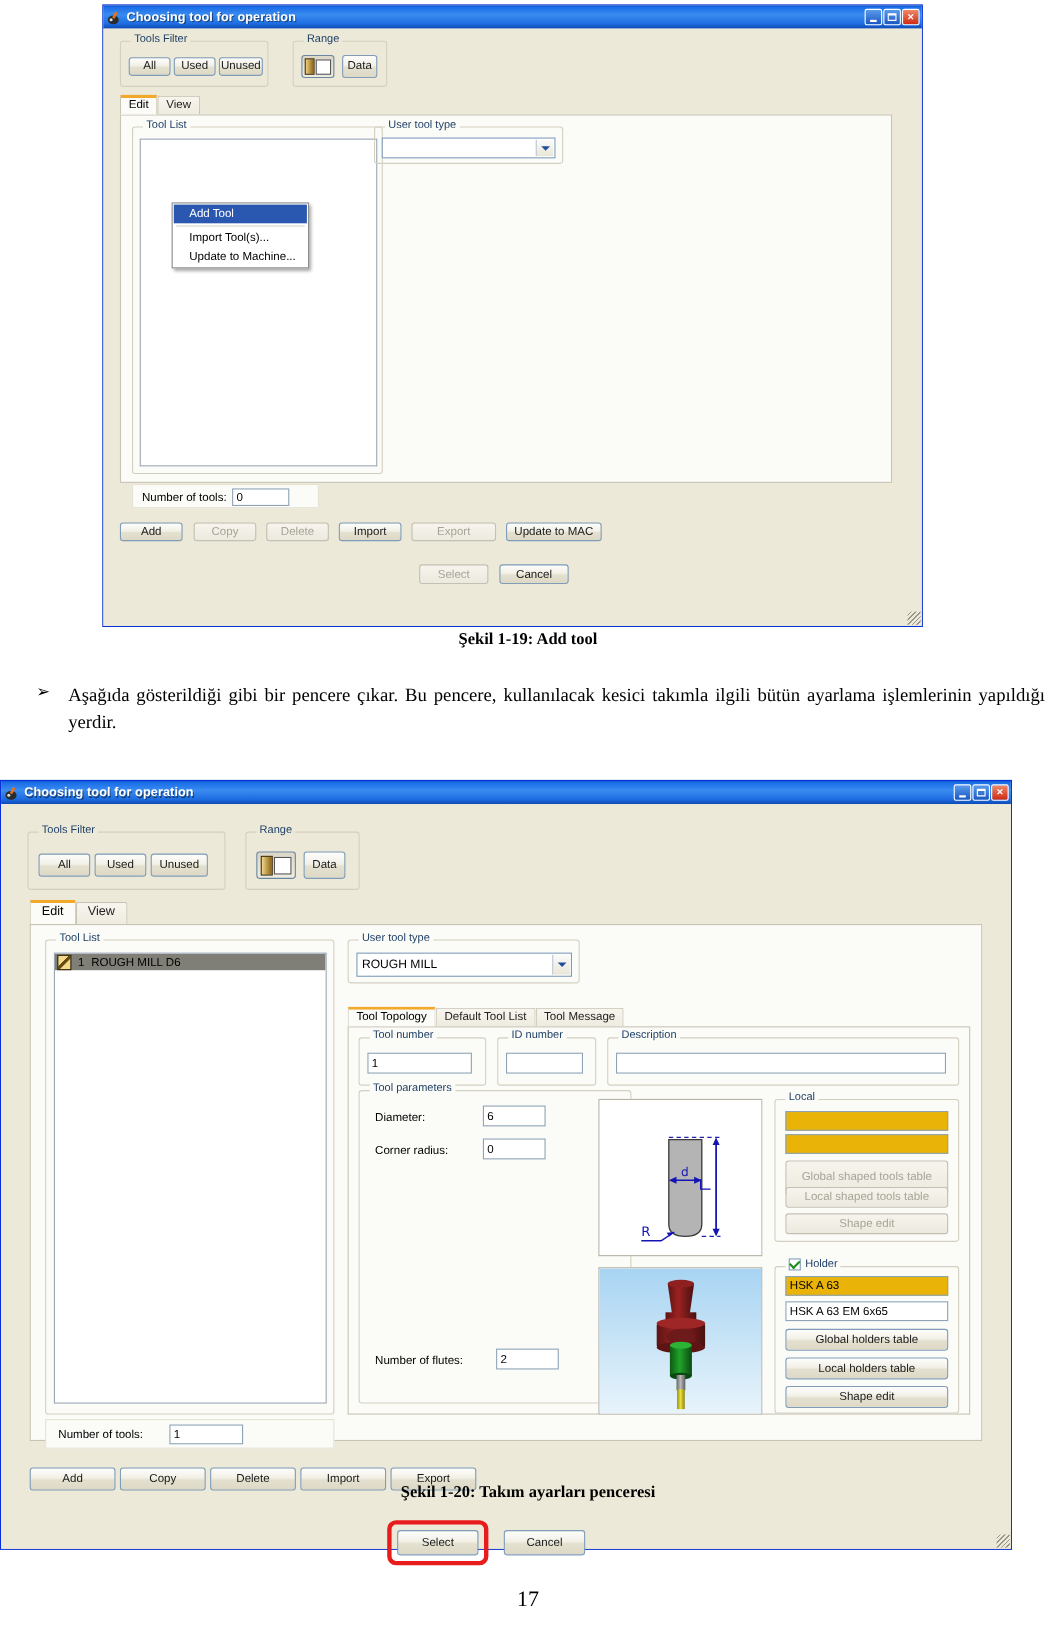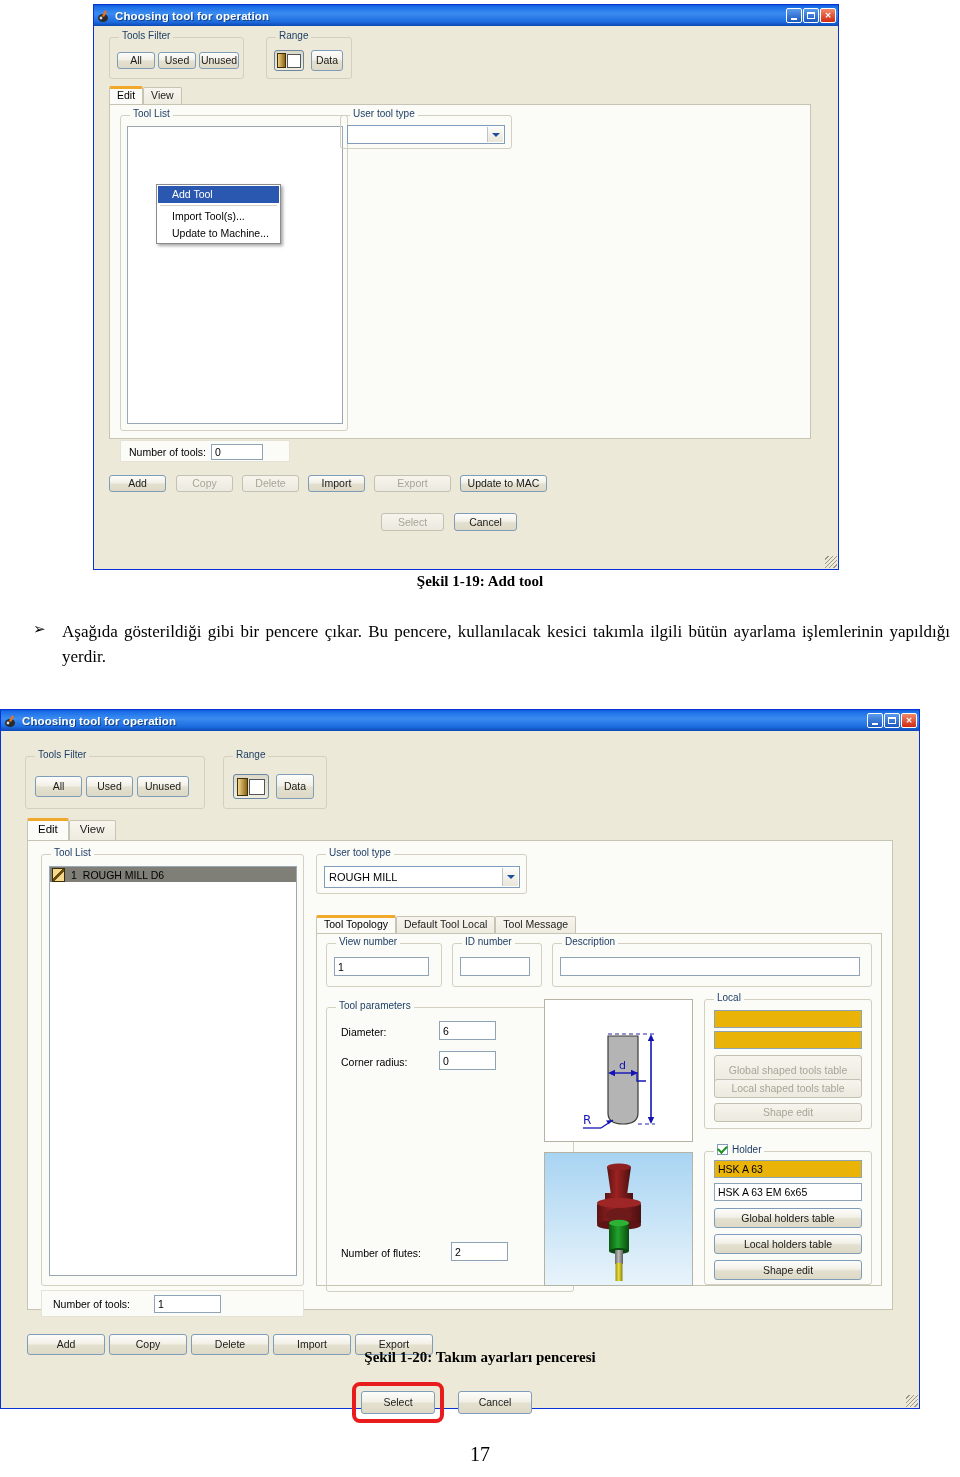--- a/index.html
+++ b/index.html
@@ -264,39 +264,39 @@
       <div class="combo" style="position:absolute;left:7px;top:11px;width:196px;height:22px;">
         <span>ROUGH  MILL</span>
         <span class="arrowbox">
             <i></i>
           </span>
       </div>
     </div>
 
     <div class="tabstrip" style="left:315px;top:184px;">
       <div class="tab active">Tool Topology</div>
-      <div class="tab">Default Tool Local</div>
+      <div class="tab">Default Tool List</div>
       <div class="tab">Tool Message</div>
     </div>
     <div class="tabpanel" style="left:315px;top:202px;width:566px;height:353px;"></div>
 
     <div class="group onwhite" style="left:325px;top:212px;width:116px;height:44px;">
-      <span class="glabel">View number</span>
+      <span class="glabel">Tool number</span>
       <div class="inp" style="position:absolute;left:7px;top:13px;width:95px;height:19px;">1</div>
     </div>
     <div class="group onwhite" style="left:451px;top:212px;width:90px;height:44px;">
       <span class="glabel">ID number</span>
       <div class="inp" style="position:absolute;left:7px;top:13px;width:70px;height:19px;"></div>
     </div>
     <div class="group onwhite" style="left:551px;top:212px;width:320px;height:44px;">
       <span class="glabel">Description</span>
       <div class="inp" style="position:absolute;left:7px;top:13px;width:300px;height:19px;"></div>
     </div>
 
-    <div class="group onwhite" style="left:325px;top:276px;width:248px;height:285px;">
+    <div class="group onwhite" style="left:325px;top:260px;width:248px;height:285px;">
       <span class="glabel">Tool parameters</span>
 
       <span class="lbl" style="left:14px;top:18px;">Diameter:</span>
       <div class="inp" style="position:absolute;left:112px;top:13px;width:57px;height:19px;">6</div>
 
       <span class="lbl" style="left:14px;top:48px;">Corner radius:</span>
       <div class="inp" style="position:absolute;left:112px;top:43px;width:57px;height:19px;">0</div>
 
 
       <span class="lbl" style="left:14px;top:239px;">Number of flutes:</span>

